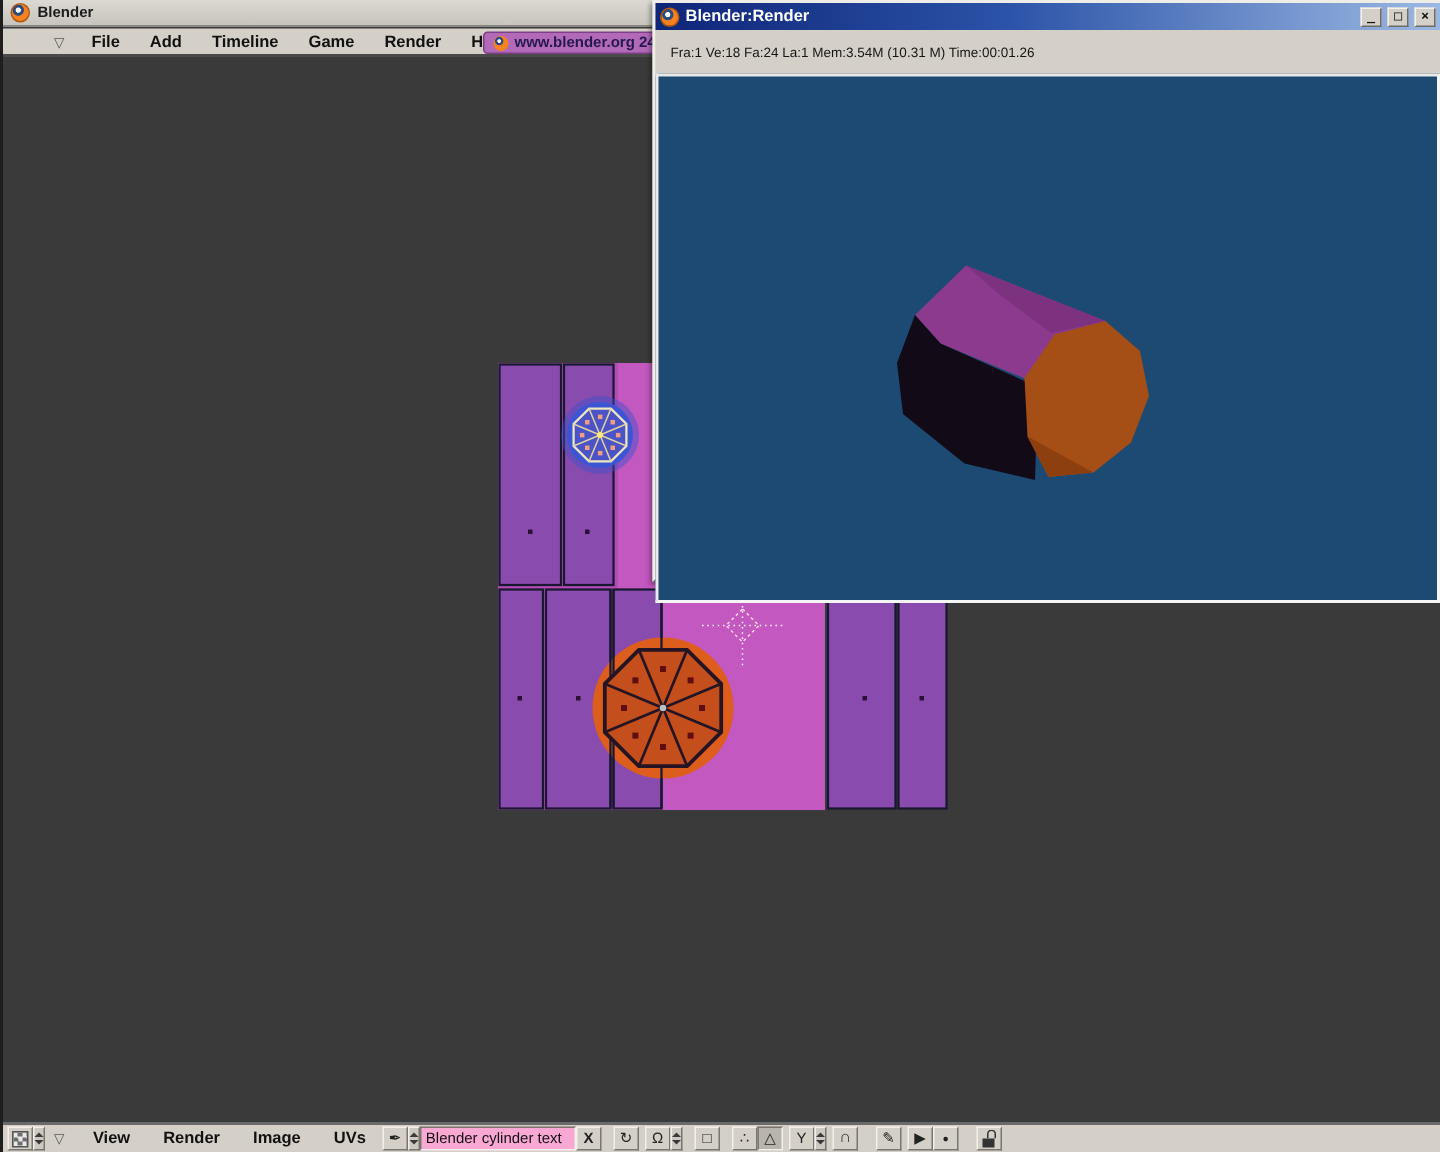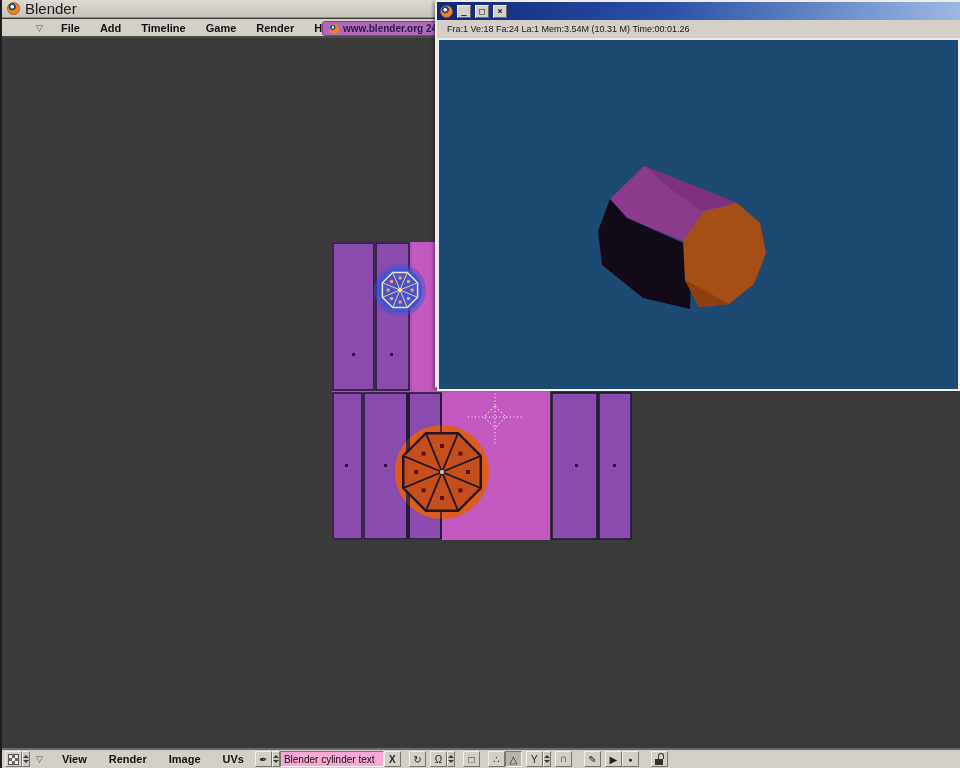--- a/index.html
+++ b/index.html
@@ -4,21 +4,21 @@
 <style>
   * { margin:0; padding:0; box-sizing:border-box; }
   body { background:#222; font-family:"Liberation Sans", sans-serif; }
   .screen { position:relative; width:960px; height:768px; background:#3a3a3a; overflow:hidden;
             border-left:2px solid #1e1e1e; }
 
   
   .main-titlebar { position:absolute; left:0; top:0; width:960px; height:18px;
     background:linear-gradient(#dcd9d3,#c7c4bd); border-bottom:1px solid #8d8b85;
     display:flex; align-items:center; padding-left:5px; gap:5px; }
-  .main-titlebar .title { font-size:15px; font-weight:normal; color:#1b1b1b; }
+  .main-titlebar .title { font-size:10px; font-weight:bold; color:#1b1b1b; }
   .blender-logo { width:13px; height:13px; border-radius:50%; flex:0 0 auto;
     background:radial-gradient(circle at 38% 34%, #ffffff 0 1.5px, #2a4a80 2px 3.5px, #f5821f 4px 7px);
     border:1px solid #b05a10; }
 
   
   .main-menubar { position:absolute; left:0; top:19px; width:960px; height:19px;
     background:#d4d0c8; border-bottom:2px solid #4a4a4a;
     display:flex; align-items:center; font-size:11px; color:#111; }
   .menubar-collapse { margin-left:34px; margin-right:8px; font-size:9px; color:#555; }
   .menu-item { padding:0 10px; cursor:default;font-weight:bold; }
@@ -36,21 +36,21 @@
   .render-window { position:absolute; left:433px; top:0; width:527px; height:388px;
     background:#d4d0c8; border:2px solid; border-color:#efede8 #6e6c66 #6e6c66 #efede8;
     box-shadow:-2px 2px 3px rgba(0,0,0,.35); }
   .rw-titlebar { height:18px; display:flex; align-items:center; gap:4px; padding:0 3px;
     background:linear-gradient(90deg,#0e2578 0%, #2b53a8 45%, #9cb9e3 100%); }
   .rw-title { color:#ffffff; font-size:11px; font-weight:bold; flex:1 1 auto; }
   .rw-btn { width:14px; height:13px; background:#d4d0c8; border:1px solid;
     border-color:#f4f2ee #6e6c66 #6e6c66 #f4f2ee; font-size:9px; line-height:9px;
     font-weight:bold; color:#111; display:flex; align-items:center; justify-content:center;
     font-family:"DejaVu Sans Mono", monospace; }
-  .rw-stats { height:18px; display:flex; align-items:center; padding-left:10px;
+  .rw-stats { height:29px; display:flex; align-items:center; padding-left:10px;
     font-size:9px; color:#151515; background:#d4d0c8; }
   .rw-render { position:relative; height:calc(100% - 31px); background:#1c4a73;
     border:2px solid; border-color:#e9e9e9 #f5f5f5 #f5f5f5 #e9e9e9; overflow:hidden; }
   .rw-render svg { display:block; width:100%; height:100%; }
 
   
   .uv-header { position:absolute; left:0; bottom:0; width:960px; height:20px;
     background:#d4d0c8; border-top:2px solid #6a6a6a;
     display:flex; align-items:center; font-size:11px; color:#111; padding-left:3px; }
   .btn { height:16px; min-width:17px; background:#d4d0c8; border:1px solid;
@@ -192,20 +192,21 @@
     <span class="menu-item">Help</span>
     <span class="version-badge">
       <span class="badge-logo"></span>
       <span>www.blender.org 246</span>
     </span>
   </div>
 
   <div class="render-window">
     <div class="rw-titlebar">
       <span class="blender-logo"></span>
+      <span class="rw-title">Blender:Render</span>
       <span class="rw-btn">_</span>
       <span class="rw-btn">□</span>
       <span class="rw-btn">×</span>
     </div>
     <div class="rw-stats">Fra:1  Ve:18 Fa:24 La:1  Mem:3.54M (10.31 M) Time:00:01.26</div>
     <div class="rw-render">
       <svg viewBox="0 0 519 349" preserveAspectRatio="none">
 
         <polygon points="171,159 205,126 298,163 311,191 253,205 188,178" fill="#8c3a8e"></polygon>
         <polygon points="205,126 298,163 262,171 228,146" fill="#7d3280"></polygon>

